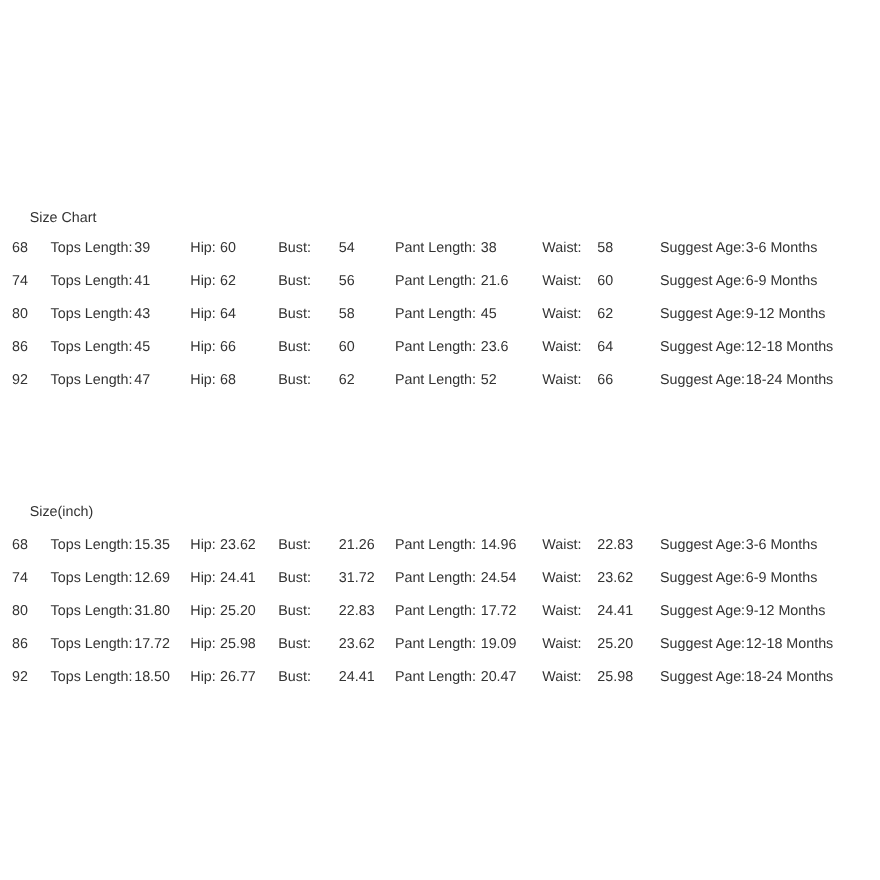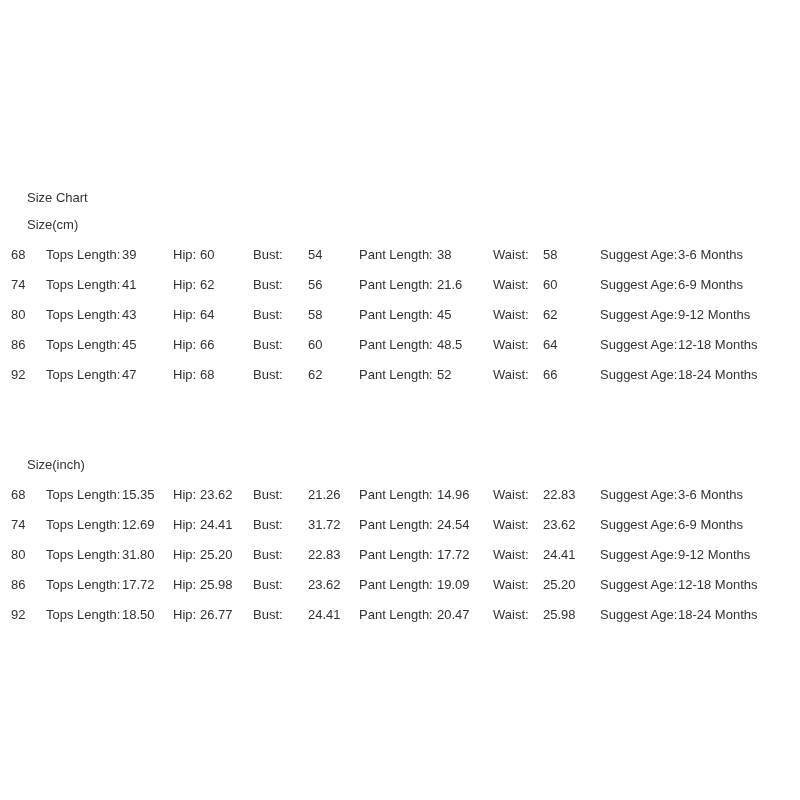--- a/index.html
+++ b/index.html
@@ -36,21 +36,20 @@
   .cell { display: block; }
 </style>
 </head>
 <body>
 
 <div class="sheet" style="background: rgb(255, 255, 255); color: rgb(51, 51, 51);">
 
   <div class="line title-line">Size Chart</div>
 
   <div class="section section-cm">
-    <div class="line">Size(cm)</div>
     <div>
   <div class="row">
     <span class="cell">68</span>
     <span class="cell">Tops Length:</span>
     <span class="cell">39</span>
     <span class="cell">Hip:</span>
     <span class="cell">60</span>
     <span class="cell">Bust:</span>
     <span class="cell">54</span>
     <span class="cell">Pant Length:</span>
@@ -95,21 +94,21 @@
 
   <div class="row">
     <span class="cell">86</span>
     <span class="cell">Tops Length:</span>
     <span class="cell">45</span>
     <span class="cell">Hip:</span>
     <span class="cell">66</span>
     <span class="cell">Bust:</span>
     <span class="cell">60</span>
     <span class="cell">Pant Length:</span>
-    <span class="cell">48.5</span>
+    <span class="cell">23.6</span>
     <span class="cell">Waist:</span>
     <span class="cell">64</span>
     <span class="cell">Suggest Age:</span>
     <span class="cell">12-18 Months</span>
   </div>
 
   <div class="row">
     <span class="cell">92</span>
     <span class="cell">Tops Length:</span>
     <span class="cell">47</span>

